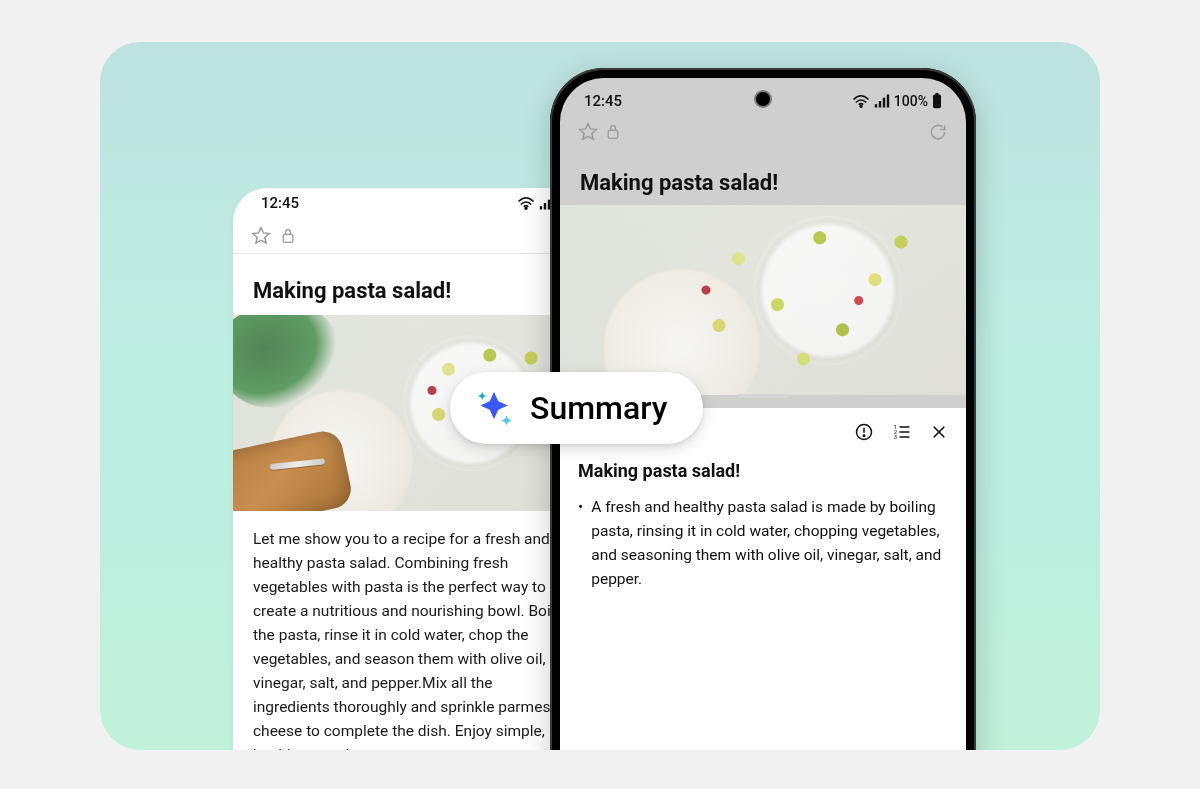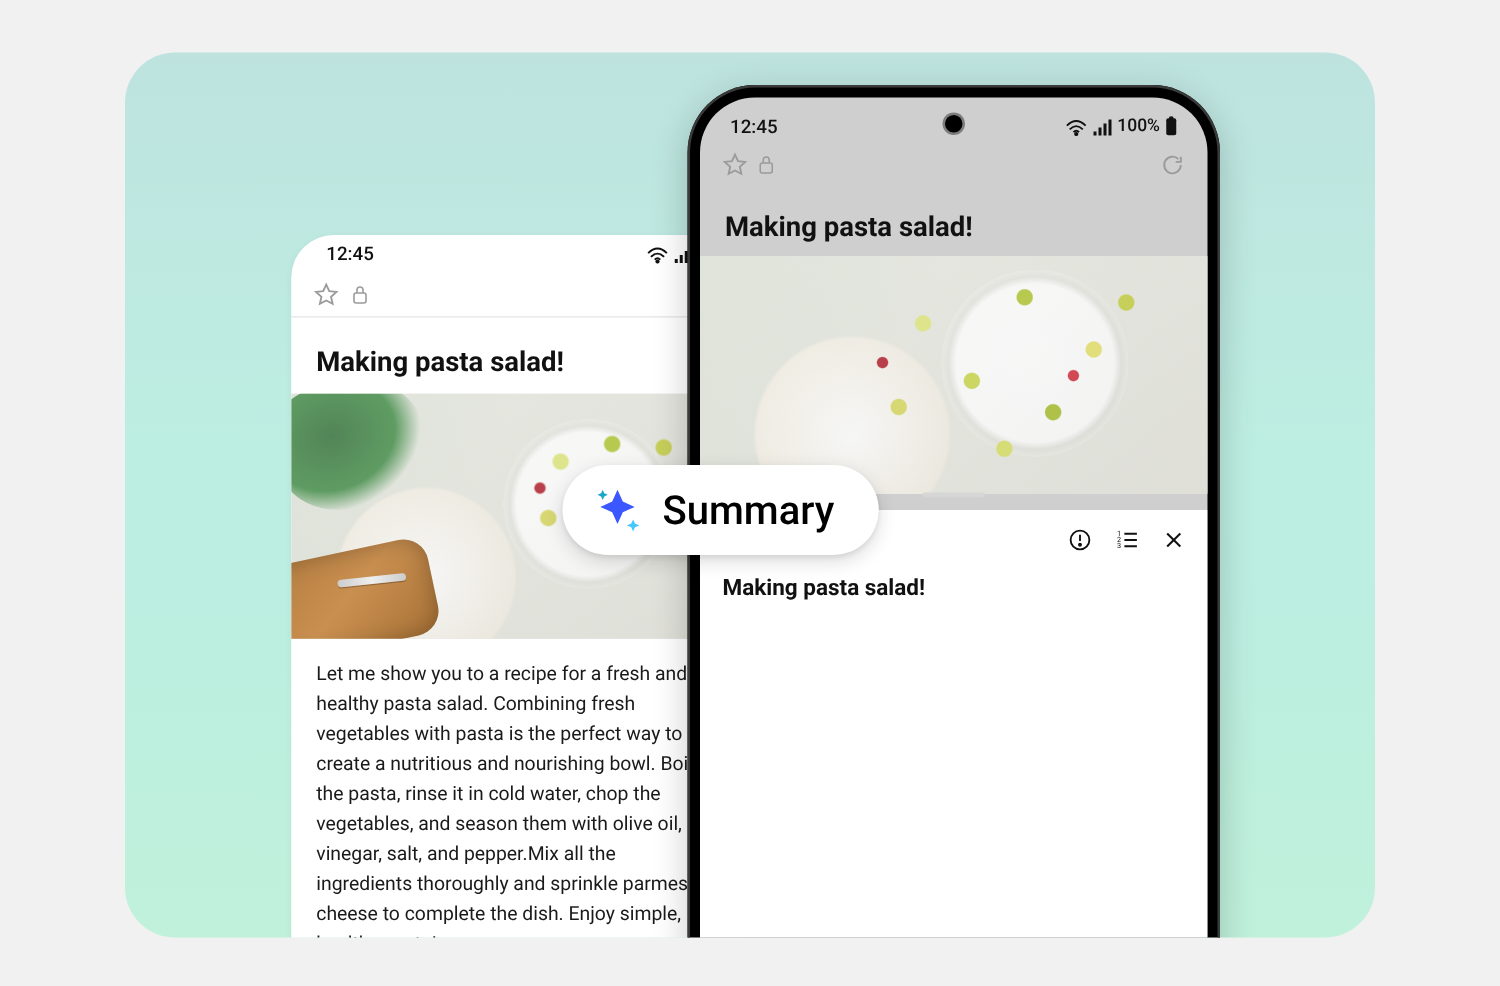--- a/index.html
+++ b/index.html
@@ -38,21 +38,21 @@
   .status-bar {
     height: 30px;
     display: flex;
     align-items: center;
     justify-content: space-between;
     padding: 0 24px 0 28px;
     font-size: 15px;
     font-weight: 500;
     color: #111;
   }
-  .status-right { display:flex; align-items:flex-end; gap:4px; }
+  .status-right { display:flex; align-items:center; gap:4px; }
   .title-bar {
     height: 36px;
     display: flex;
     align-items: center;
     padding: 0 18px;
     gap: 10px;
     border-bottom: 1px solid #e5e5e5;
   }
   .title-bar .right { margin-left:auto; display:flex; gap:14px; }
   .icon { display:inline-flex; align-items:center; justify-content:center; }
@@ -366,20 +366,23 @@
               <svg width="18" height="18" viewBox="0 0 24 24" stroke="currentColor" stroke-width="2.2">
                   <line x1="5" y1="5" x2="19" y2="19"></line>
                   <line x1="19" y1="5" x2="5" y2="19"></line>
                 </svg>
             </span>
           </span>
         </div>
 
         <div class="sheet-subtitle">Making pasta salad!</div>
 
+        <div class="bullet">
+            <span>A fresh and healthy pasta salad is made by boiling pasta, rinsing it in cold water, chopping vegetables, and seasoning them with olive oil, vinegar, salt, and pepper.</span>
+          </div>
       </div>
     </div>
   </div>
 
   <div class="summary-pill">
     <span class="icon">
       <svg width="40" height="40" viewBox="0 0 32 32">
         <path d="M16 3l3.4 7.6L27 14l-7.6 3.4L16 25l-3.4-7.6L5 14l7.6-3.4L16 3z" fill="#3B57FF"></path>
         <path d="M26 22l1.2 2.7L30 25.9l-2.8 1.2L26 29.8l-1.2-2.7L22 25.9l2.8-1.2L26 22z" fill="#46C8FF"></path>
         <path d="M6.5 3l1 2.3 2.3 1-2.3 1-1 2.3-1-2.3-2.3-1 2.3-1 1-2.3z" fill="#18A6C9"></path>

